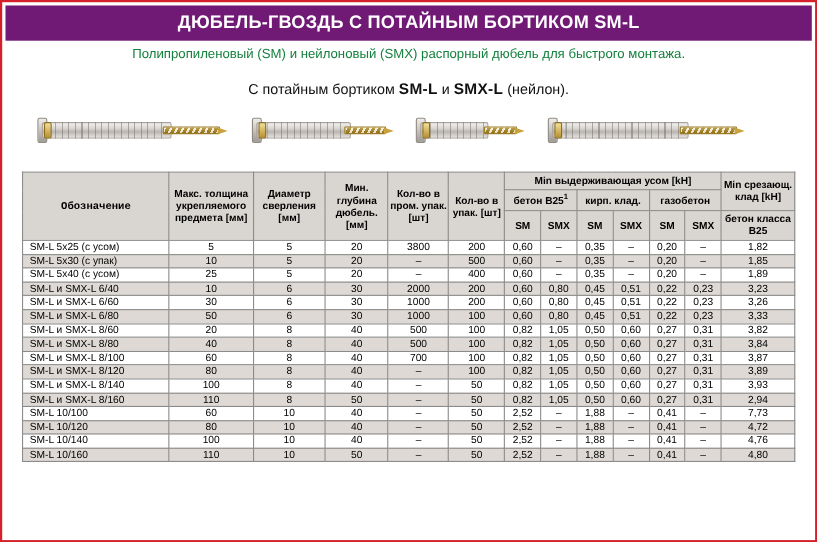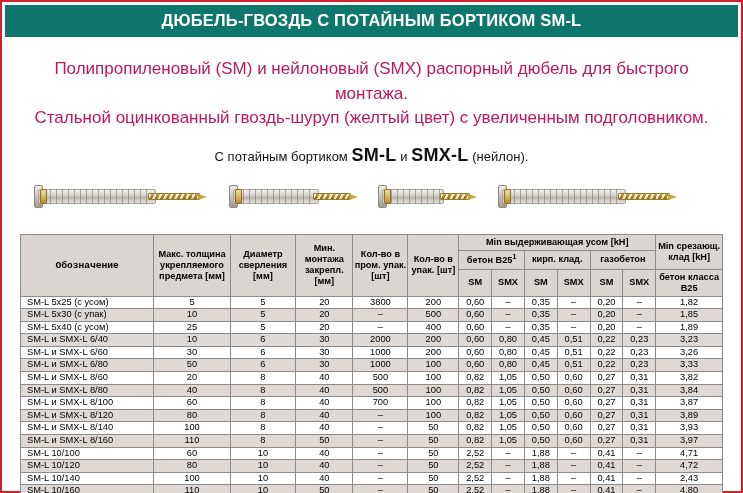--- a/index.html
+++ b/index.html
@@ -10,44 +10,44 @@
     color:#000;
     overflow:hidden;
   }
   .page{
     position:relative;
     width:743px;height:493px;
     border:2px solid #d3202a;
     box-sizing:border-box;
   }
   .title-bar{
-    background:#0f766e;
+    background:#701a75;
     color:#ffffff;
     text-align:center;
     font-weight:bold;
     font-size:16.5px;
     letter-spacing:0.2px;
     padding:6px 0 7px 0;
     margin:3px 3px 0 3px;
   }
   .intro{
     text-align:center;
-    font-size:17px;
+    font-size:12px;
     line-height:1.45;
-    margin:20px 28px 0 28px;
-    color:#be185d;
+    margin:4px 28px 0 28px;
+    color:#15803d;
   }
   .subtitle{
     text-align:center;
     margin-top:14px;
     font-size:13px;
     color:#111;
   }
   .subtitle .big{
-    font-size:18px;font-weight:bold;letter-spacing:0.3px;
+    font-size:14px;font-weight:bold;letter-spacing:0.3px;
   }
   .subtitle .conj{font-size:13px;}
   
   .products{
     position:relative;
     height:48px;
     margin:12px 18px 0 18px;
   }
   .dowel{
     position:absolute;
@@ -145,21 +145,20 @@
 </style>
 </head>
 <body>
 
 <div class="page">
 
   <div class="title-bar">ДЮБЕЛЬ-ГВОЗДЬ С ПОТАЙНЫМ БОРТИКОМ SM-L</div>
 
   <div class="intro">
     <div>Полипропиленовый (SM) и нейлоновый (SMX) распорный дюбель для быстрого монтажа.</div>
-    <div>Стальной оцинкованный гвоздь-шуруп (желтый цвет) с увеличенным подголовником.</div>
   </div>
 
   <div class="subtitle">
     <span>С потайным бортиком</span>
     <span class="big">SM-L</span>
     <span class="conj">и</span>
     <span class="big">SMX-L</span>
     <span>(нейлон).</span>
   </div>
 
@@ -216,21 +215,21 @@
         <col style="width:31px">
       <col style="width:31px">
         <col style="width:31px">
       <col style="width:63px">
     </colgroup>
     <thead>
       <tr>
         <th rowspan="3" class="hdr-desig">Обозначение</th>
         <th rowspan="3">Макс. толщина укрепляемого предмета [мм]</th>
         <th rowspan="3">Диаметр сверления [мм]</th>
-        <th rowspan="3">Мин. монтажа закрепл. [мм]</th>
+        <th rowspan="3">Мин. глубина дюбель. [мм]</th>
         <th rowspan="3">Кол-во в пром. упак. [шт]</th>
         <th rowspan="3">Кол-во в упак. [шт]</th>
         <th colspan="6">Min выдерживающая усом [kH]</th>
         <th rowspan="2">Min срезающ. клад [kH]</th>
       </tr>
       <tr>
         <th colspan="2" class="tall">
           <span>бетон В25</span><span class="sup">1</span>
         </th>
         <th colspan="2" class="tall">кирп. клад.</th>
@@ -418,36 +417,36 @@
           <td>8</td>
           <td>50</td>
           <td>–</td>
           <td>50</td>
           <td>0,82</td>
           <td>1,05</td>
           <td>0,50</td>
           <td>0,60</td>
           <td>0,27</td>
           <td>0,31</td>
-          <td>3,97</td>
+          <td>2,94</td>
         </tr>
         <tr class="rowA">
           <td class="name">SM-L 10/100</td>
           <td>60</td>
           <td>10</td>
           <td>40</td>
           <td>–</td>
           <td>50</td>
           <td>2,52</td>
           <td>–</td>
           <td>1,88</td>
           <td>–</td>
           <td>0,41</td>
           <td>–</td>
-          <td>4,71</td>
+          <td>7,73</td>
         </tr>
         <tr class="rowB">
           <td class="name">SM-L 10/120</td>
           <td>80</td>
           <td>10</td>
           <td>40</td>
           <td>–</td>
           <td>50</td>
           <td>2,52</td>
           <td>–</td>
@@ -463,21 +462,21 @@
           <td>10</td>
           <td>40</td>
           <td>–</td>
           <td>50</td>
           <td>2,52</td>
           <td>–</td>
           <td>1,88</td>
           <td>–</td>
           <td>0,41</td>
           <td>–</td>
-          <td>2,43</td>
+          <td>4,76</td>
         </tr>
         <tr class="rowB">
           <td class="name">SM-L 10/160</td>
           <td>110</td>
           <td>10</td>
           <td>50</td>
           <td>–</td>
           <td>50</td>
           <td>2,52</td>
           <td>–</td>

